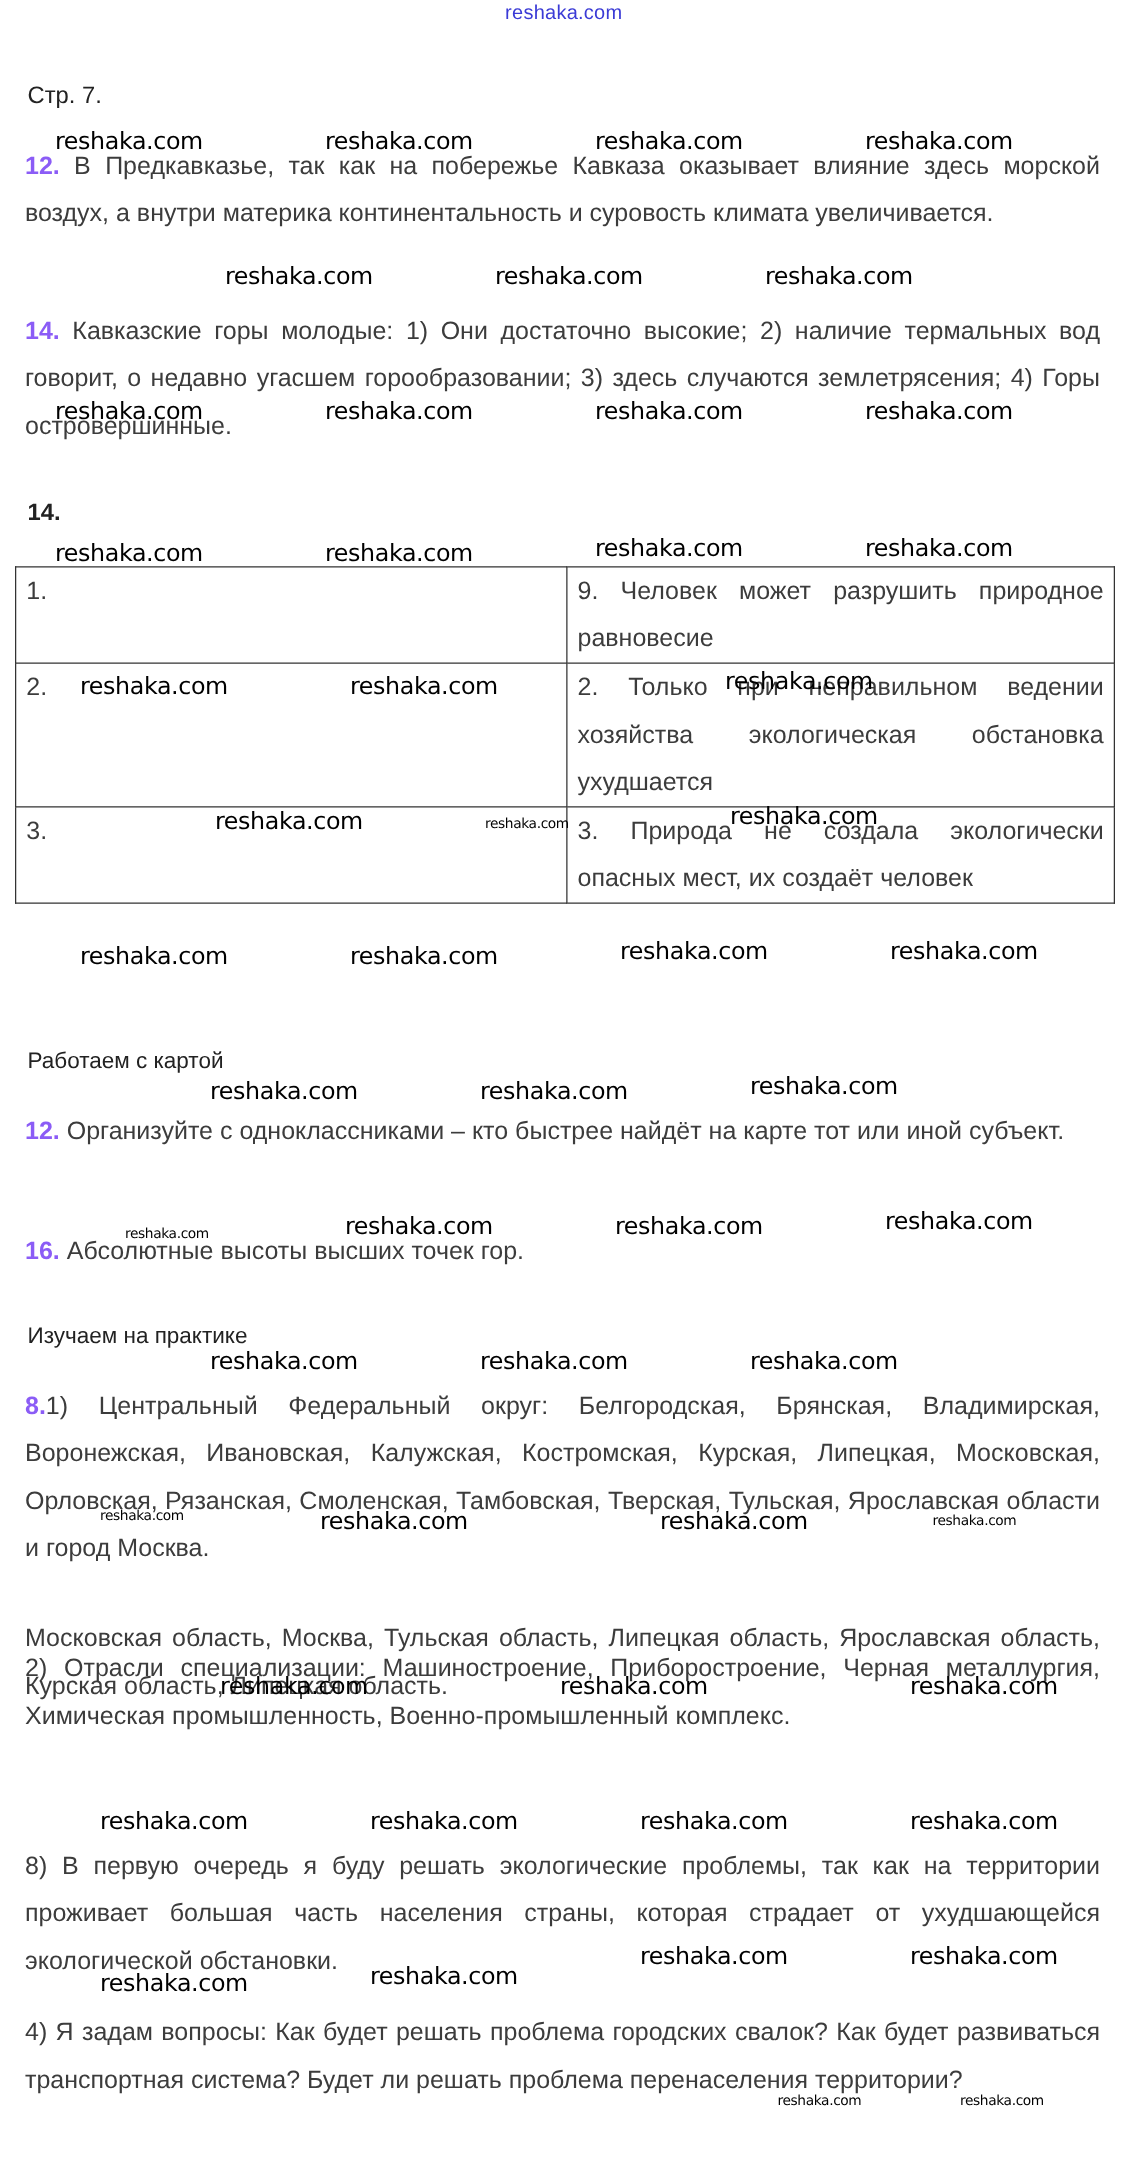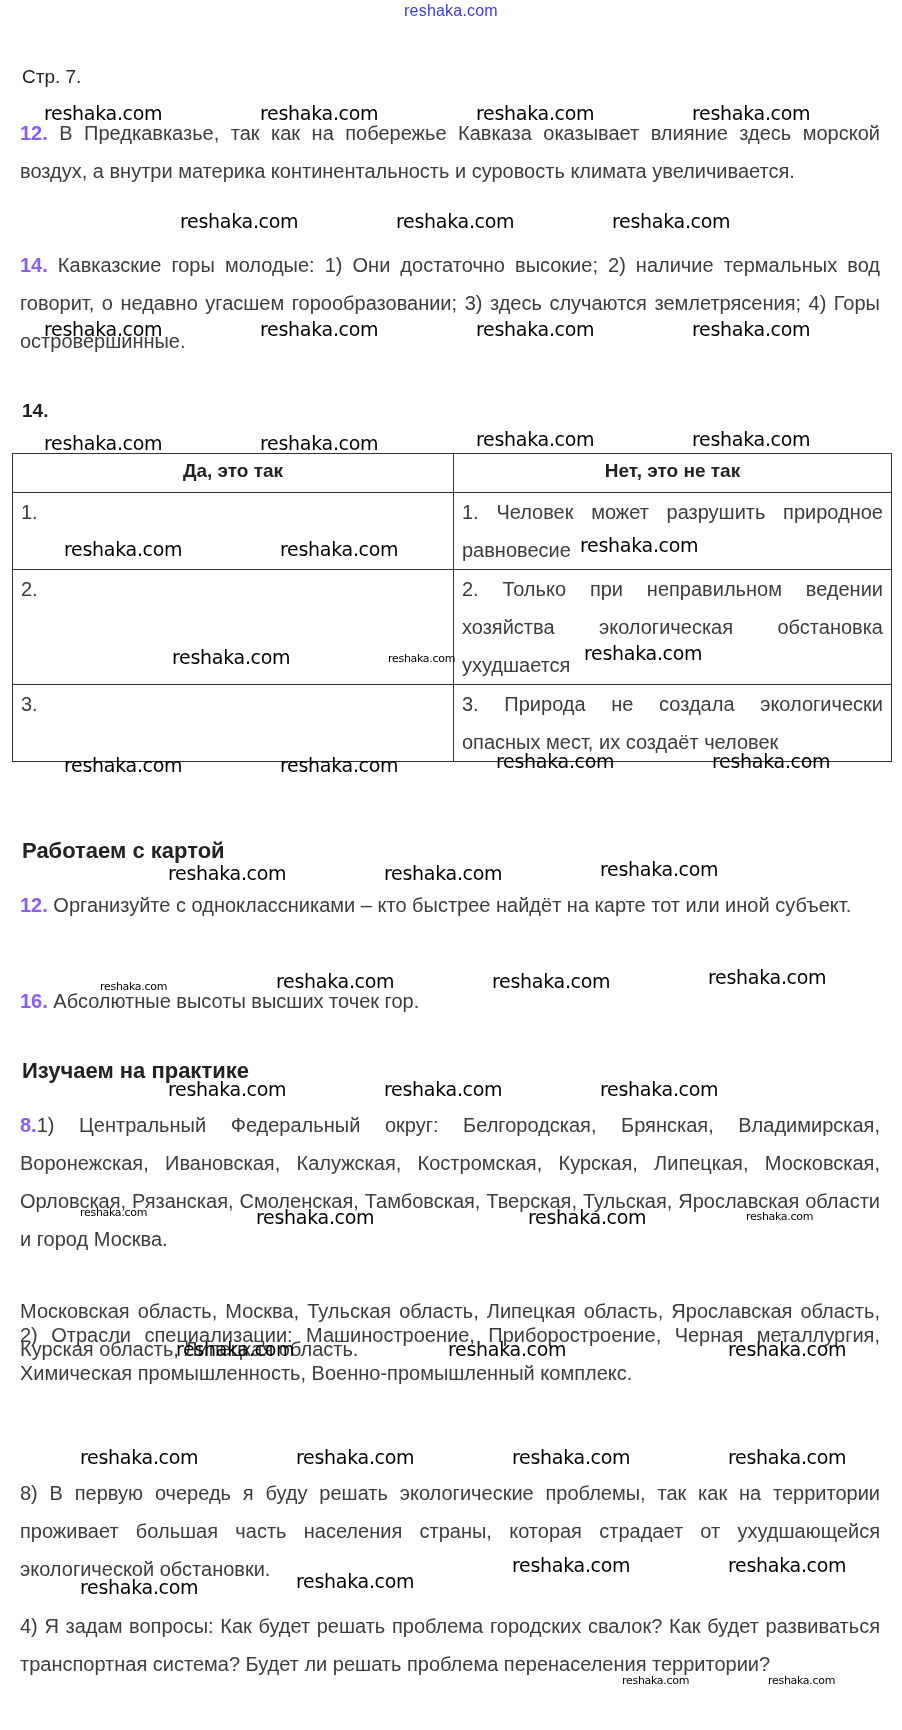--- a/index.html
+++ b/index.html
@@ -3,21 +3,21 @@
 <meta charset="utf-8">
 <style>
   html, body { margin:0; padding:0; background:#ffffff; }
   body { width:902px; height:1730px; position:relative; overflow:hidden;
          font-family:"Liberation Sans", "DejaVu Sans", sans-serif; color:#3a3a3a; }
   .top-wm { position:absolute; top:0; left:0; width:902px; text-align:center;
             font-size:16px; color:#3b3bd6; letter-spacing:0.2px; line-height:22px; }
   .txt { position:absolute; left:20px; width:860px; font-size:20px; line-height:38px;
          color:#3c3c3c; text-align:justify; }
   .txt .num { font-weight:bold; color:#8b5cf6; }
-  .heading { position:absolute; left:22px; font-size:22px; font-weight:bold; color:#222; }
+  .heading { position:absolute; left:22px; font-size:18px; font-weight:normal; color:#222; }
   .wm { position:absolute; font-family:"DejaVu Sans", "Liberation Sans", sans-serif;
         font-size:19px; color:#000; white-space:nowrap; font-weight:normal; letter-spacing:-0.3px; }
   .wm.small { font-size:11px; }
   table.tbl { position:absolute; left:12px; top:453px; width:880px; border-collapse:collapse; }
   table.tbl th, table.tbl td { border:1.5px solid #333; vertical-align:top; padding:0 8px; }
   table.tbl th { font-size:19px; font-weight:bold; color:#222; text-align:center; height:38px; line-height:34px; }
   table.tbl td { font-size:20px; line-height:38px; color:#3c3c3c; text-align:justify; }
   table.tbl td.left { width:424px; }
   .row1 td { height:74px; }
   .row2 td { height:110px; }
@@ -35,27 +35,23 @@
 </div>
 
 <div class="txt" style="top:246px;">
   <span class="num">14.</span><span> Кавказские горы молодые: 1) Они достаточно высокие; 2) наличие термальных вод говорит, о недавно угасшем горообразовании; 3) здесь случаются землетрясения; 4) Горы островершинные.</span>
 </div>
 
 <div class="heading" style="top:400px;font-weight:bold;font-size:19px;">14.</div>
 
 <table class="tbl">
   <tbody>
-      <tr>
-    <th>Да, это так</th>
-    <th>Нет, это не так</th>
-  </tr>
   <tr class="row1">
     <td class="left">1.</td>
-    <td>1. Человек может разрушить природное равновесие</td>
+    <td>9. Человек может разрушить природное равновесие</td>
   </tr>
   <tr class="row2">
     <td class="left">2.</td>
     <td>2. Только при неправильном ведении хозяйства экологическая обстановка ухудшается</td>
   </tr>
   <tr class="row3">
     <td class="left">3.</td>
     <td>3. Природа не создала экологически опасных мест, их создаёт человек</td>
   </tr>
 </tbody>

